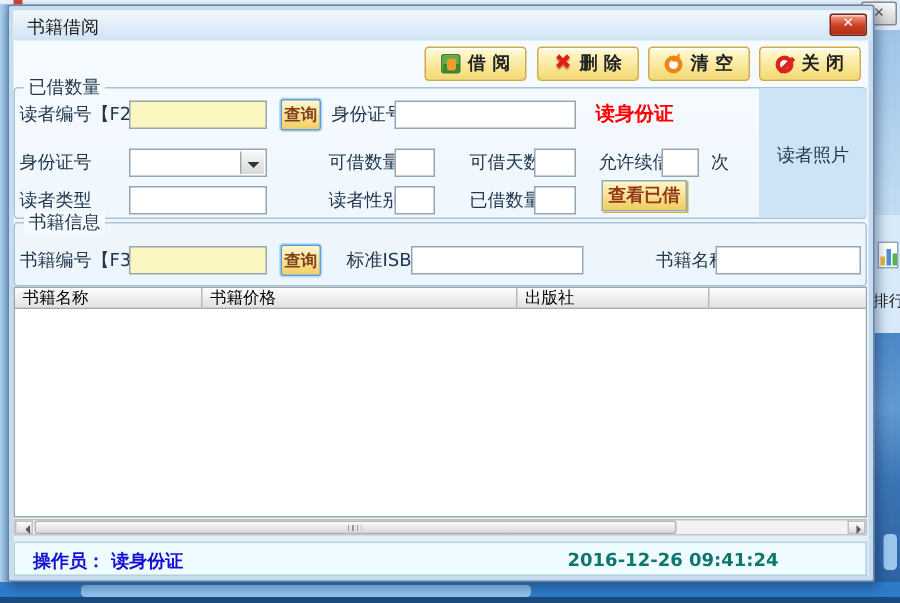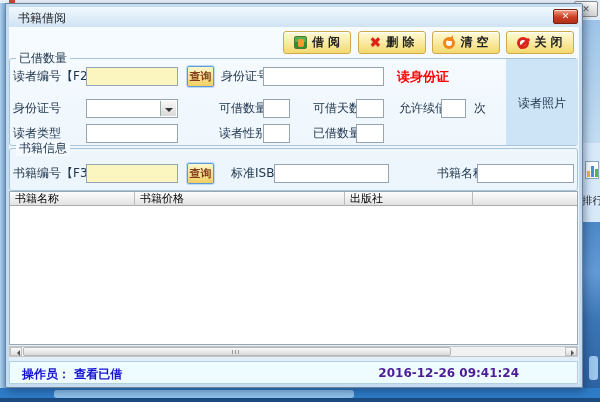--- a/index.html
+++ b/index.html
@@ -89,21 +89,21 @@
   .arr-l { left:0; } .arr-r { right:0; }
   .arr-l::after { content:''; position:absolute; left:3px; top:2px; border:3px solid transparent; border-right-color:#555; }
   .arr-r::after { content:''; position:absolute; left:5px; top:2px; border:3px solid transparent; border-left-color:#555; }
   .hthumb { position:absolute; left:13px; top:0; width:428px; height:9px; background:linear-gradient(#fafafa,#d9d9d9);
             border:1px solid #b5b5b5; border-radius:2px; }
   .hthumb::after { content:''; position:absolute; left:208px; top:2px; width:9px; height:4px;
                    background:repeating-linear-gradient(90deg,#999 0 1px,transparent 1px 3px); }
 
   .status { position:absolute; left:3px; top:357px; width:569px; height:23px; background:#eefbff; border:1px solid #b2cfdd; }
   .op { position:absolute; left:12px; top:4px; font-size:12px; font-weight:bold; color:#1410d2; }
-  .ts { position:absolute; right:58px; top:4px; font-size:12px; font-weight:bold; color:#4c1d95; }
+  .ts { position:absolute; right:58px; top:4px; font-size:12px; font-weight:bold; color:#0f766e; }
 </style>
 </head>
 <body>
 
 <div class="screen">
 
   <div class="p-top"></div>
   <div class="p-icon-frag"></div>
   <div class="p-left"></div>
   <div class="p-close">✕</div>
@@ -169,20 +169,21 @@
     <span class="lbl" style="left:393px;top:95px;">允许续借</span>
     <input class="inp" style="left: 435px; top: 95px; width: 25px;">
     <span class="lbl" style="left:468px;top:95px;">次</span>
 
     <span class="lbl" style="left:7px;top:120px;">读者类型</span>
     <input class="inp" style="left: 80px; top: 120px; width: 92px;">
     <span class="lbl" style="left:213px;top:120px;">读者性别</span>
     <input class="inp" style="left: 257px; top: 120px; width: 27px;">
     <span class="lbl" style="left:307px;top:120px;">已借数量</span>
     <input class="inp" style="left: 350px; top: 120px; width: 28px;">
+    <div class="view-btn">查看已借</div>
 
     <div class="photo">
       <span>读者照片</span>
     </div>
 
     <div class="grp grp-book">
       <span class="legend">书籍信息</span>
     </div>
     <span class="lbl" style="left:7px;top:160px;">书籍编号【F3】</span>
     <input class="inp yellow" style="left: 80px; top: 160px; width: 92px;">
@@ -201,17 +202,17 @@
       <div class="tbody"></div>
     </div>
 
     <div class="hsb">
       <div class="arr arr-l"></div>
       <div class="hthumb"></div>
       <div class="arr arr-r"></div>
     </div>
 
     <div class="status">
-      <span class="op">操作员： 查看已借</span>
+      <span class="op">操作员： 读身份证</span>
       <span class="ts">2016-12-26 09:41:24</span>
     </div>
   </div>
 </div>
 
 </body></html>

